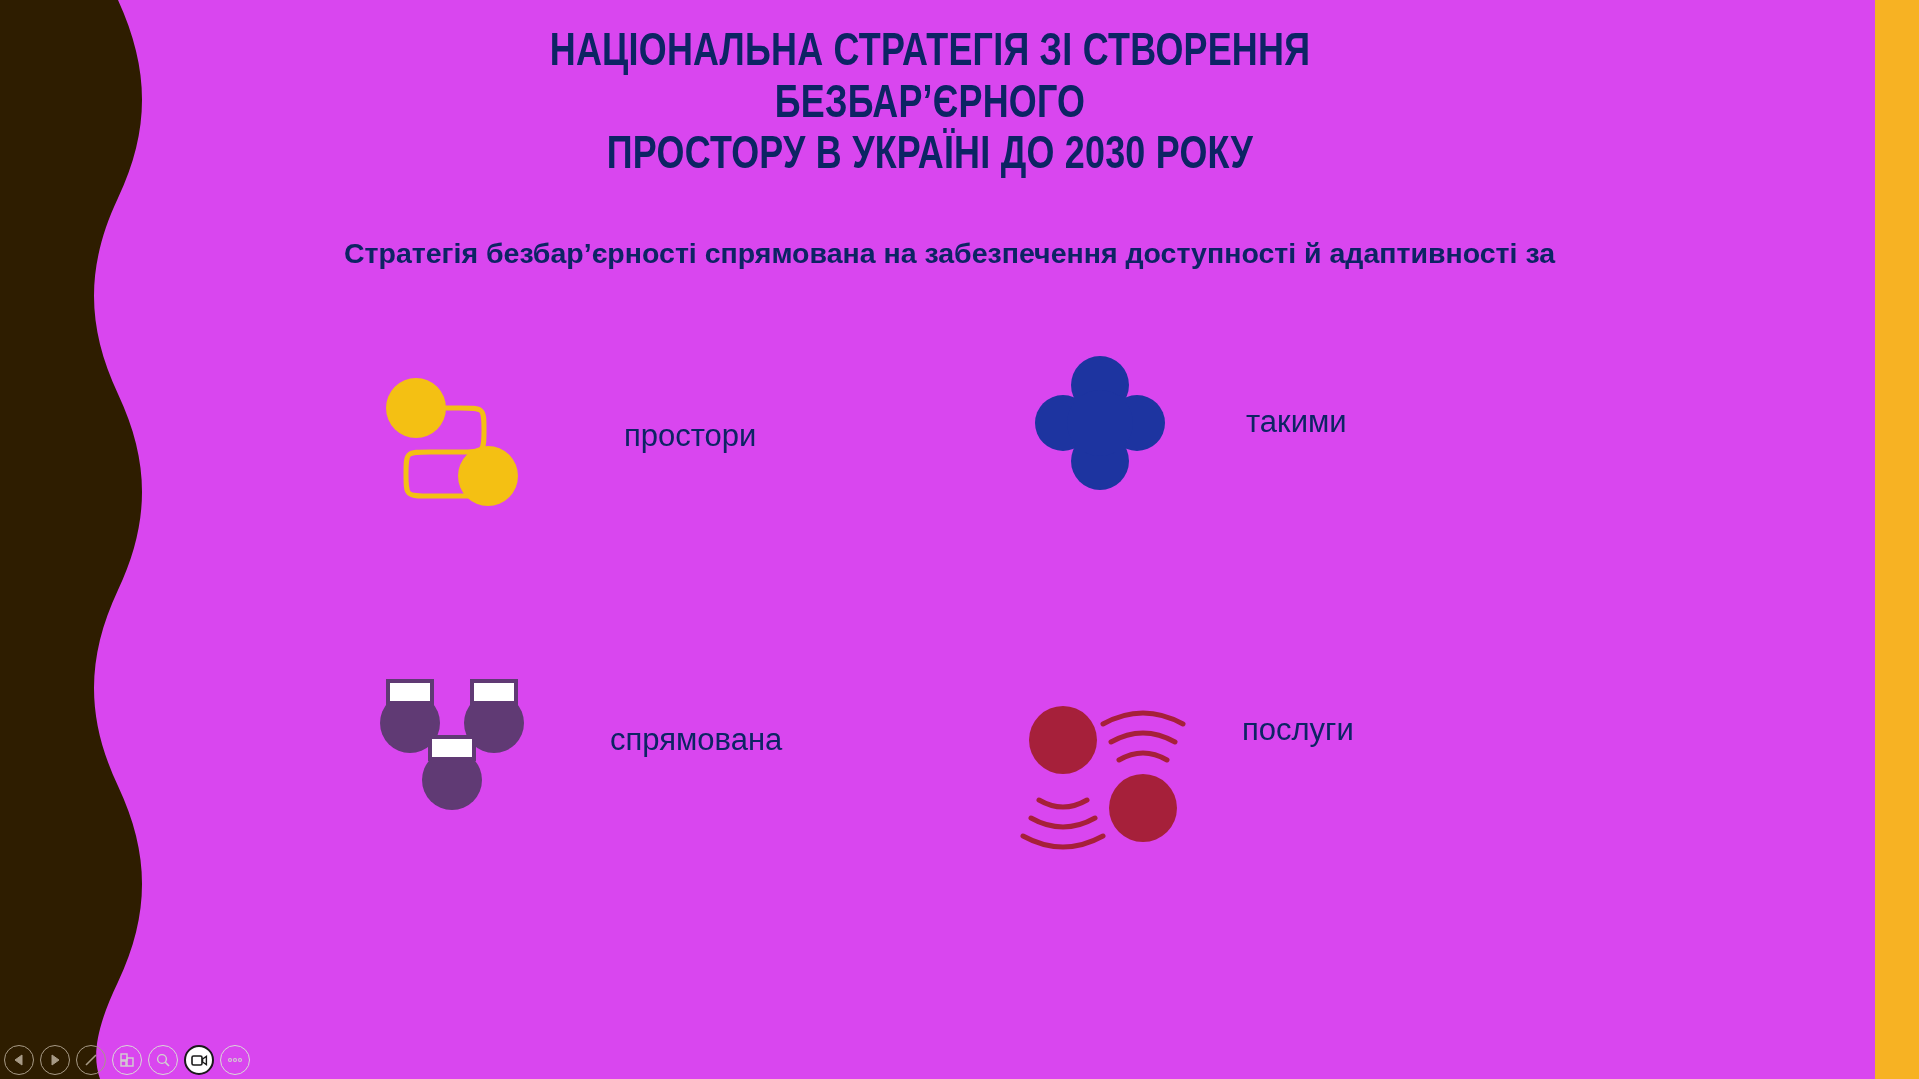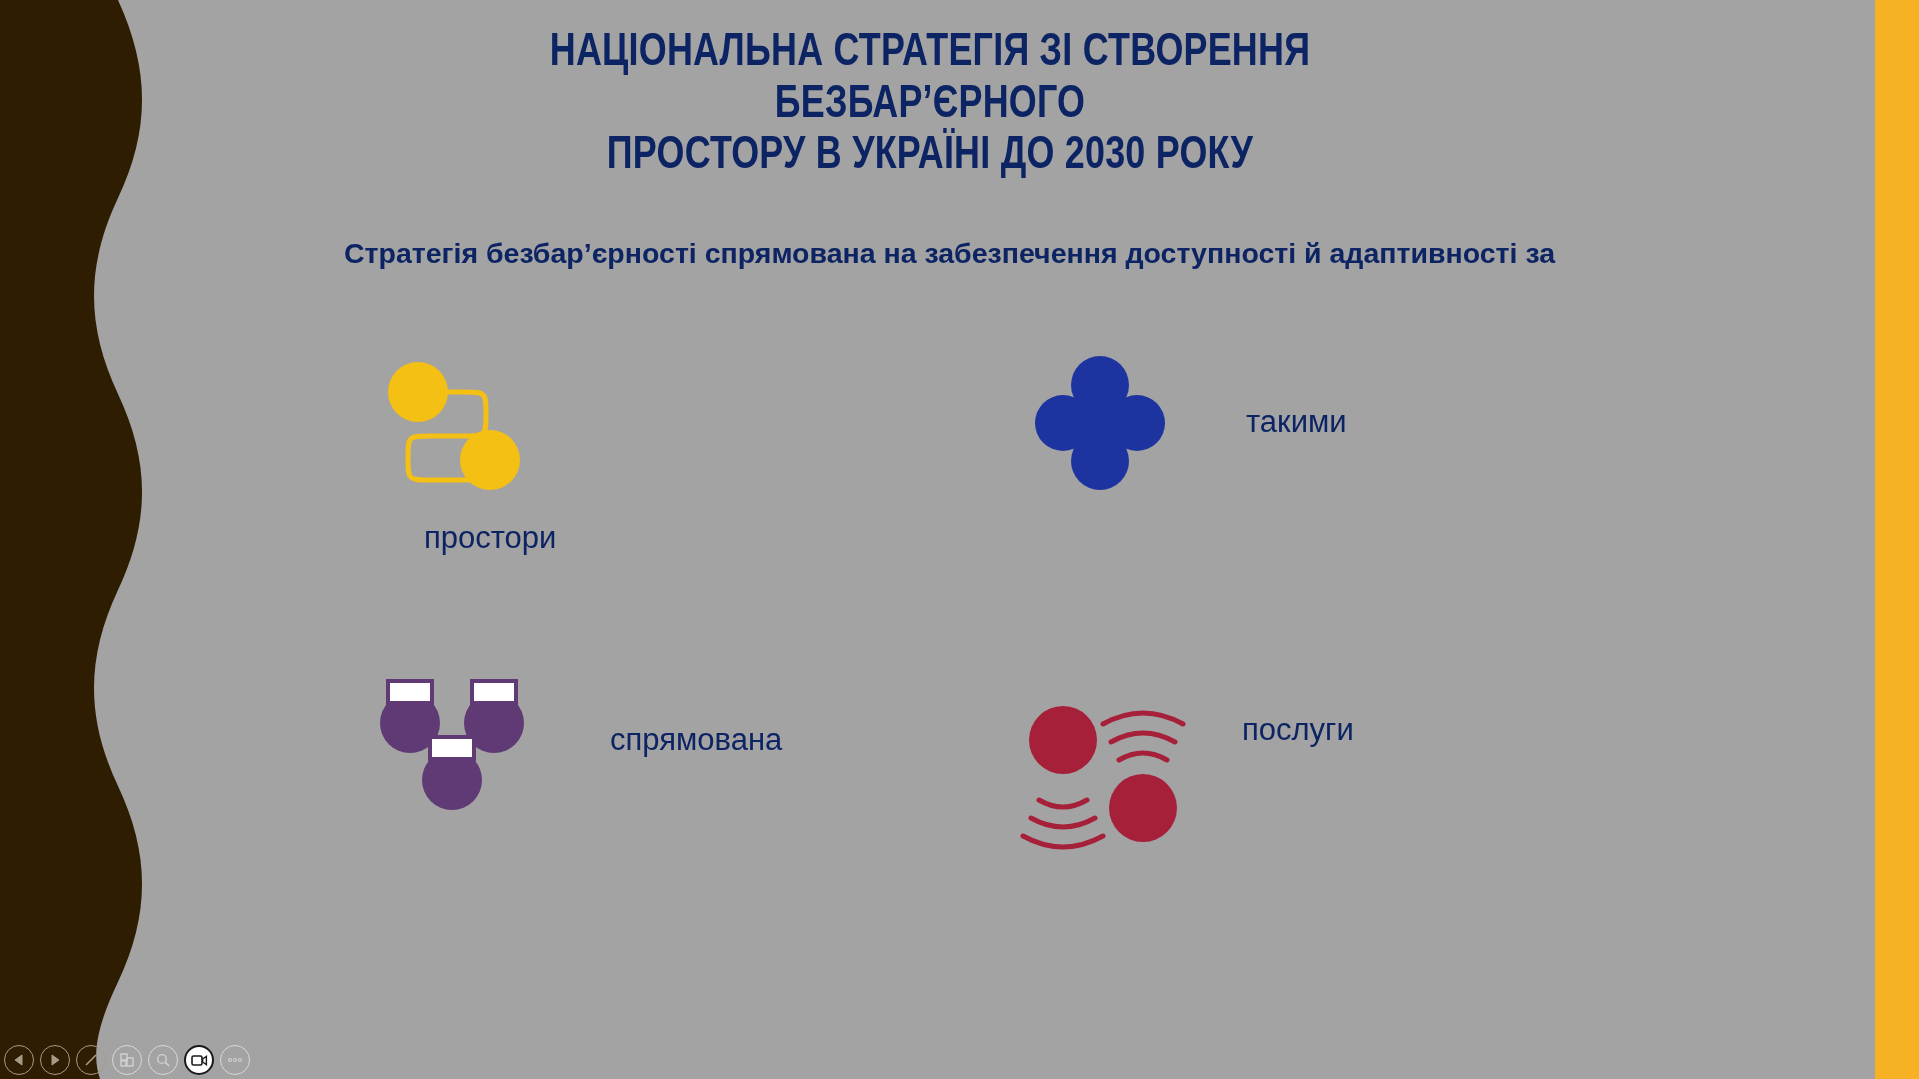--- a/index.html
+++ b/index.html
@@ -9,21 +9,21 @@
   }
   body {
     font-family: "Liberation Sans", sans-serif;
   }
 
   #slide {
     position: relative;
     width: 1919px;
     height: 1079px;
     overflow: hidden;
-    background: #a3a3a3;
+    background: #d946ef;
   }
 
   
   .wave-band {
     position: absolute;
     left: 0;
     top: 0;
     width: 150px;
     height: 1079px;
     pointer-events: none;
@@ -84,21 +84,21 @@
     justify-content: center;
     flex: none;
   }
   .item .item-label {
     color: #0d2464;
     font-size: 31px;
     font-weight: 400;
     white-space: nowrap;
   }
 
-  #item-spaces      { left: 352px;  top: 320px; flex-direction: column; }
+  #item-spaces      { left: 352px;  top: 336px; }
   #item-spaces .item-label { margin-left: 72px; }
 
   #item-services    { left: 1000px; top: 322px; }
   #item-services .item-label { margin-left: 46px; }
 
   #item-information { left: 352px;  top: 640px; }
   #item-information .item-label { margin-left: 58px; }
 
   #item-goods       { left: 1002px; top: 672px; }
   #item-goods .item-label { margin-left: 40px; align-self: flex-start; margin-top: 40px; }

